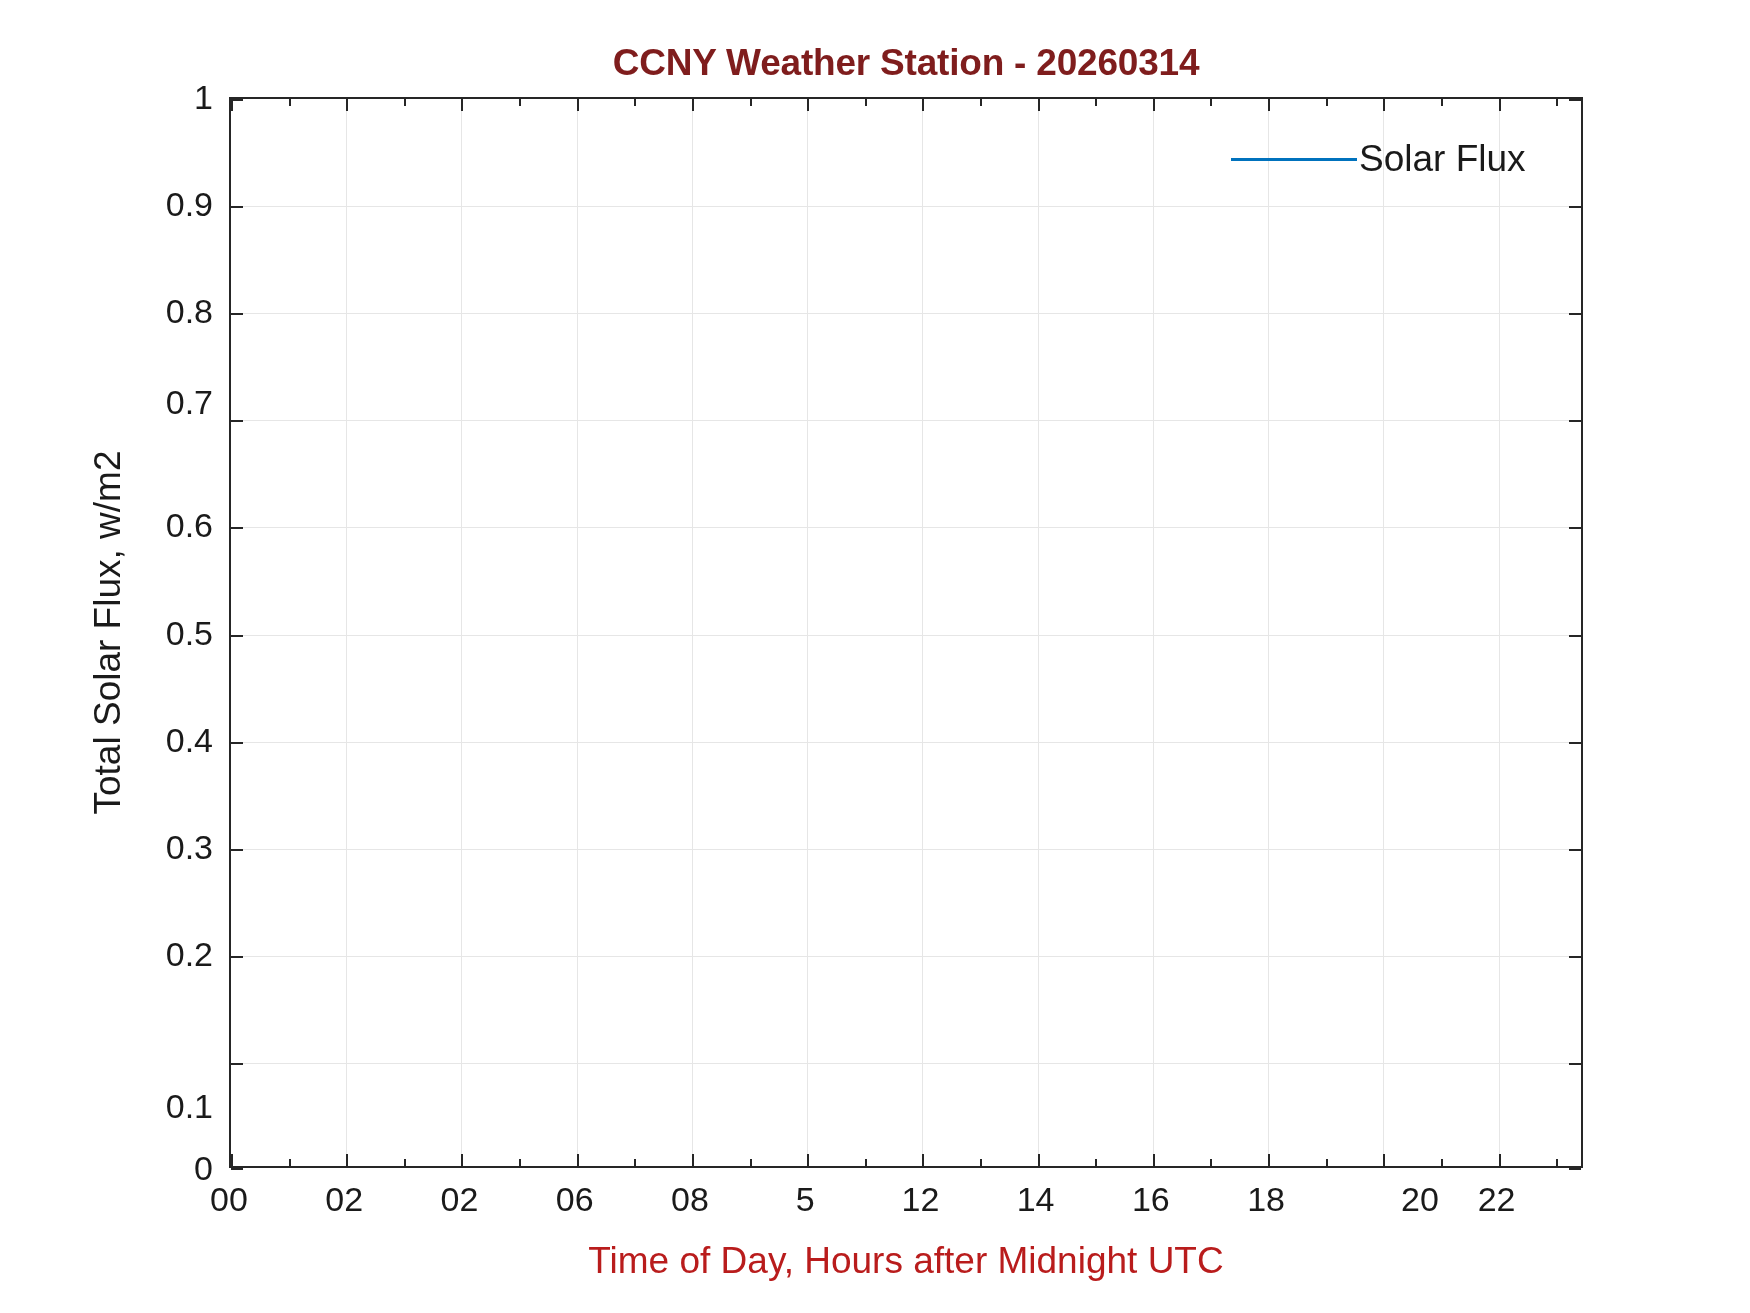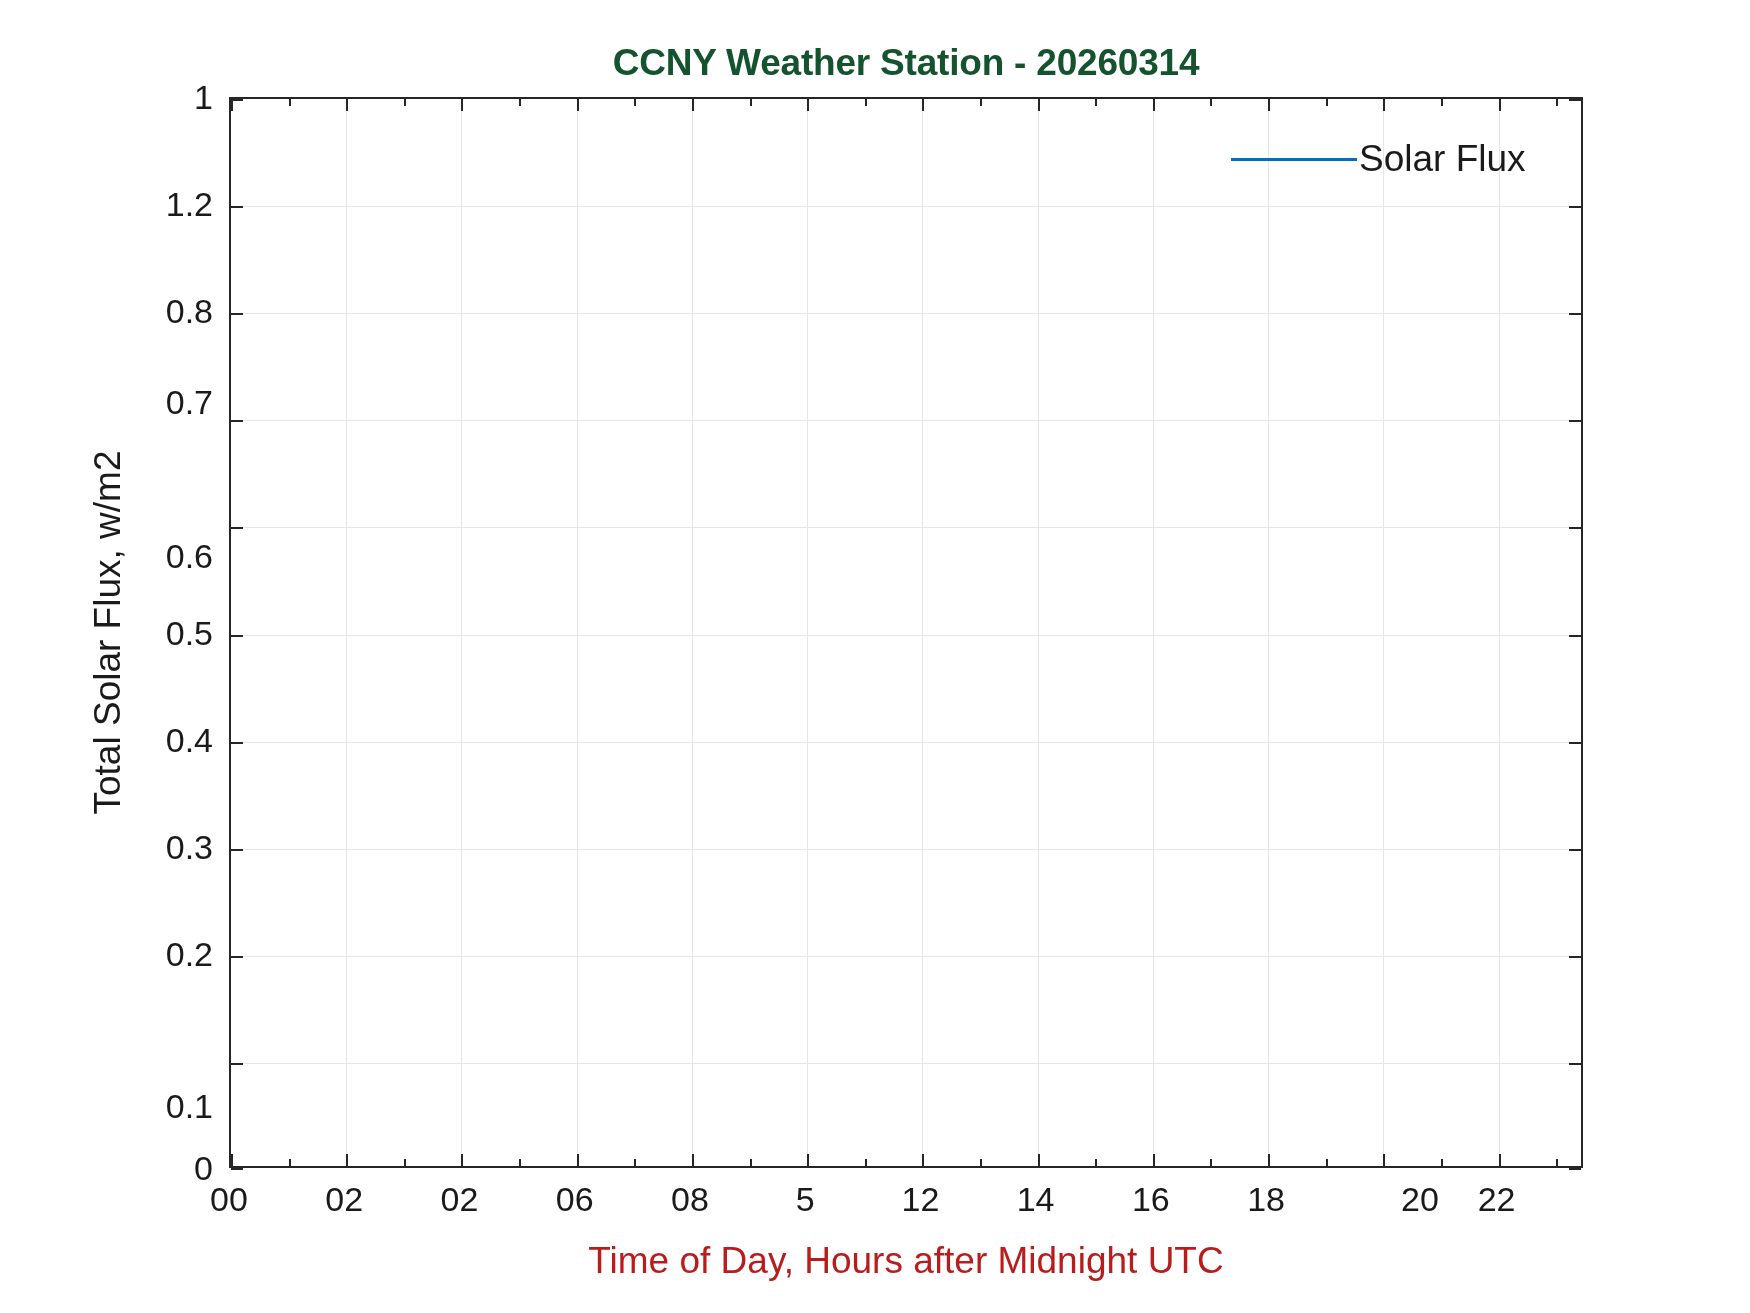--- a/index.html
+++ b/index.html
@@ -23,21 +23,21 @@
 
   
   #chart-title {
     position: absolute;
     left: 229px;
     top: 42px;
     width: 1354px;
     text-align: center;
     font-size: 37px;
     font-weight: bold;
-    color: #14532d;
+    color: #7f1d1d;
     letter-spacing: -0.2px;
     white-space: nowrap;
   }
 
   
   #plot-area {
     position: absolute;
     left: 229px;
     top: 97px;
     width: 1354px;
@@ -302,24 +302,24 @@
       <div class="xticklabel" style="left: 1420px;">20</div>
       <div class="xticklabel" style="left: 1496.57px;">22</div>
     </div>
   <div id="yticklabels">
       <div class="yticklabel" style="top: 1168px;">0</div>
       <div class="yticklabel" style="top: 1106px;">0.1</div>
       <div class="yticklabel" style="top: 953.8px;">0.2</div>
       <div class="yticklabel" style="top: 846.7px;">0.3</div>
       <div class="yticklabel" style="top: 739.6px;">0.4</div>
       <div class="yticklabel" style="top: 632.5px;">0.5</div>
-      <div class="yticklabel" style="top: 525.4px; margin-top: 31px;">0.6</div>
+      <div class="yticklabel" style="top: 525.4px;">0.6</div>
       <div class="yticklabel" style="top: 402px;">0.7</div>
       <div class="yticklabel" style="top: 311.2px;">0.8</div>
-      <div class="yticklabel" style="top: 204.1px;">1.2</div>
+      <div class="yticklabel" style="top: 204.1px;">0.9</div>
       <div class="yticklabel" style="top: 97px;">1</div>
     </div>
 
   <div id="xlabel">Time of Day, Hours after Midnight UTC</div>
 
   <div id="ylabel">Total Solar Flux, w/m2</div>
 
   <div id="legend">
     <div id="legend-line-wrap">
       <div id="legend-line" style="background: rgb(0, 114, 189);"></div>

